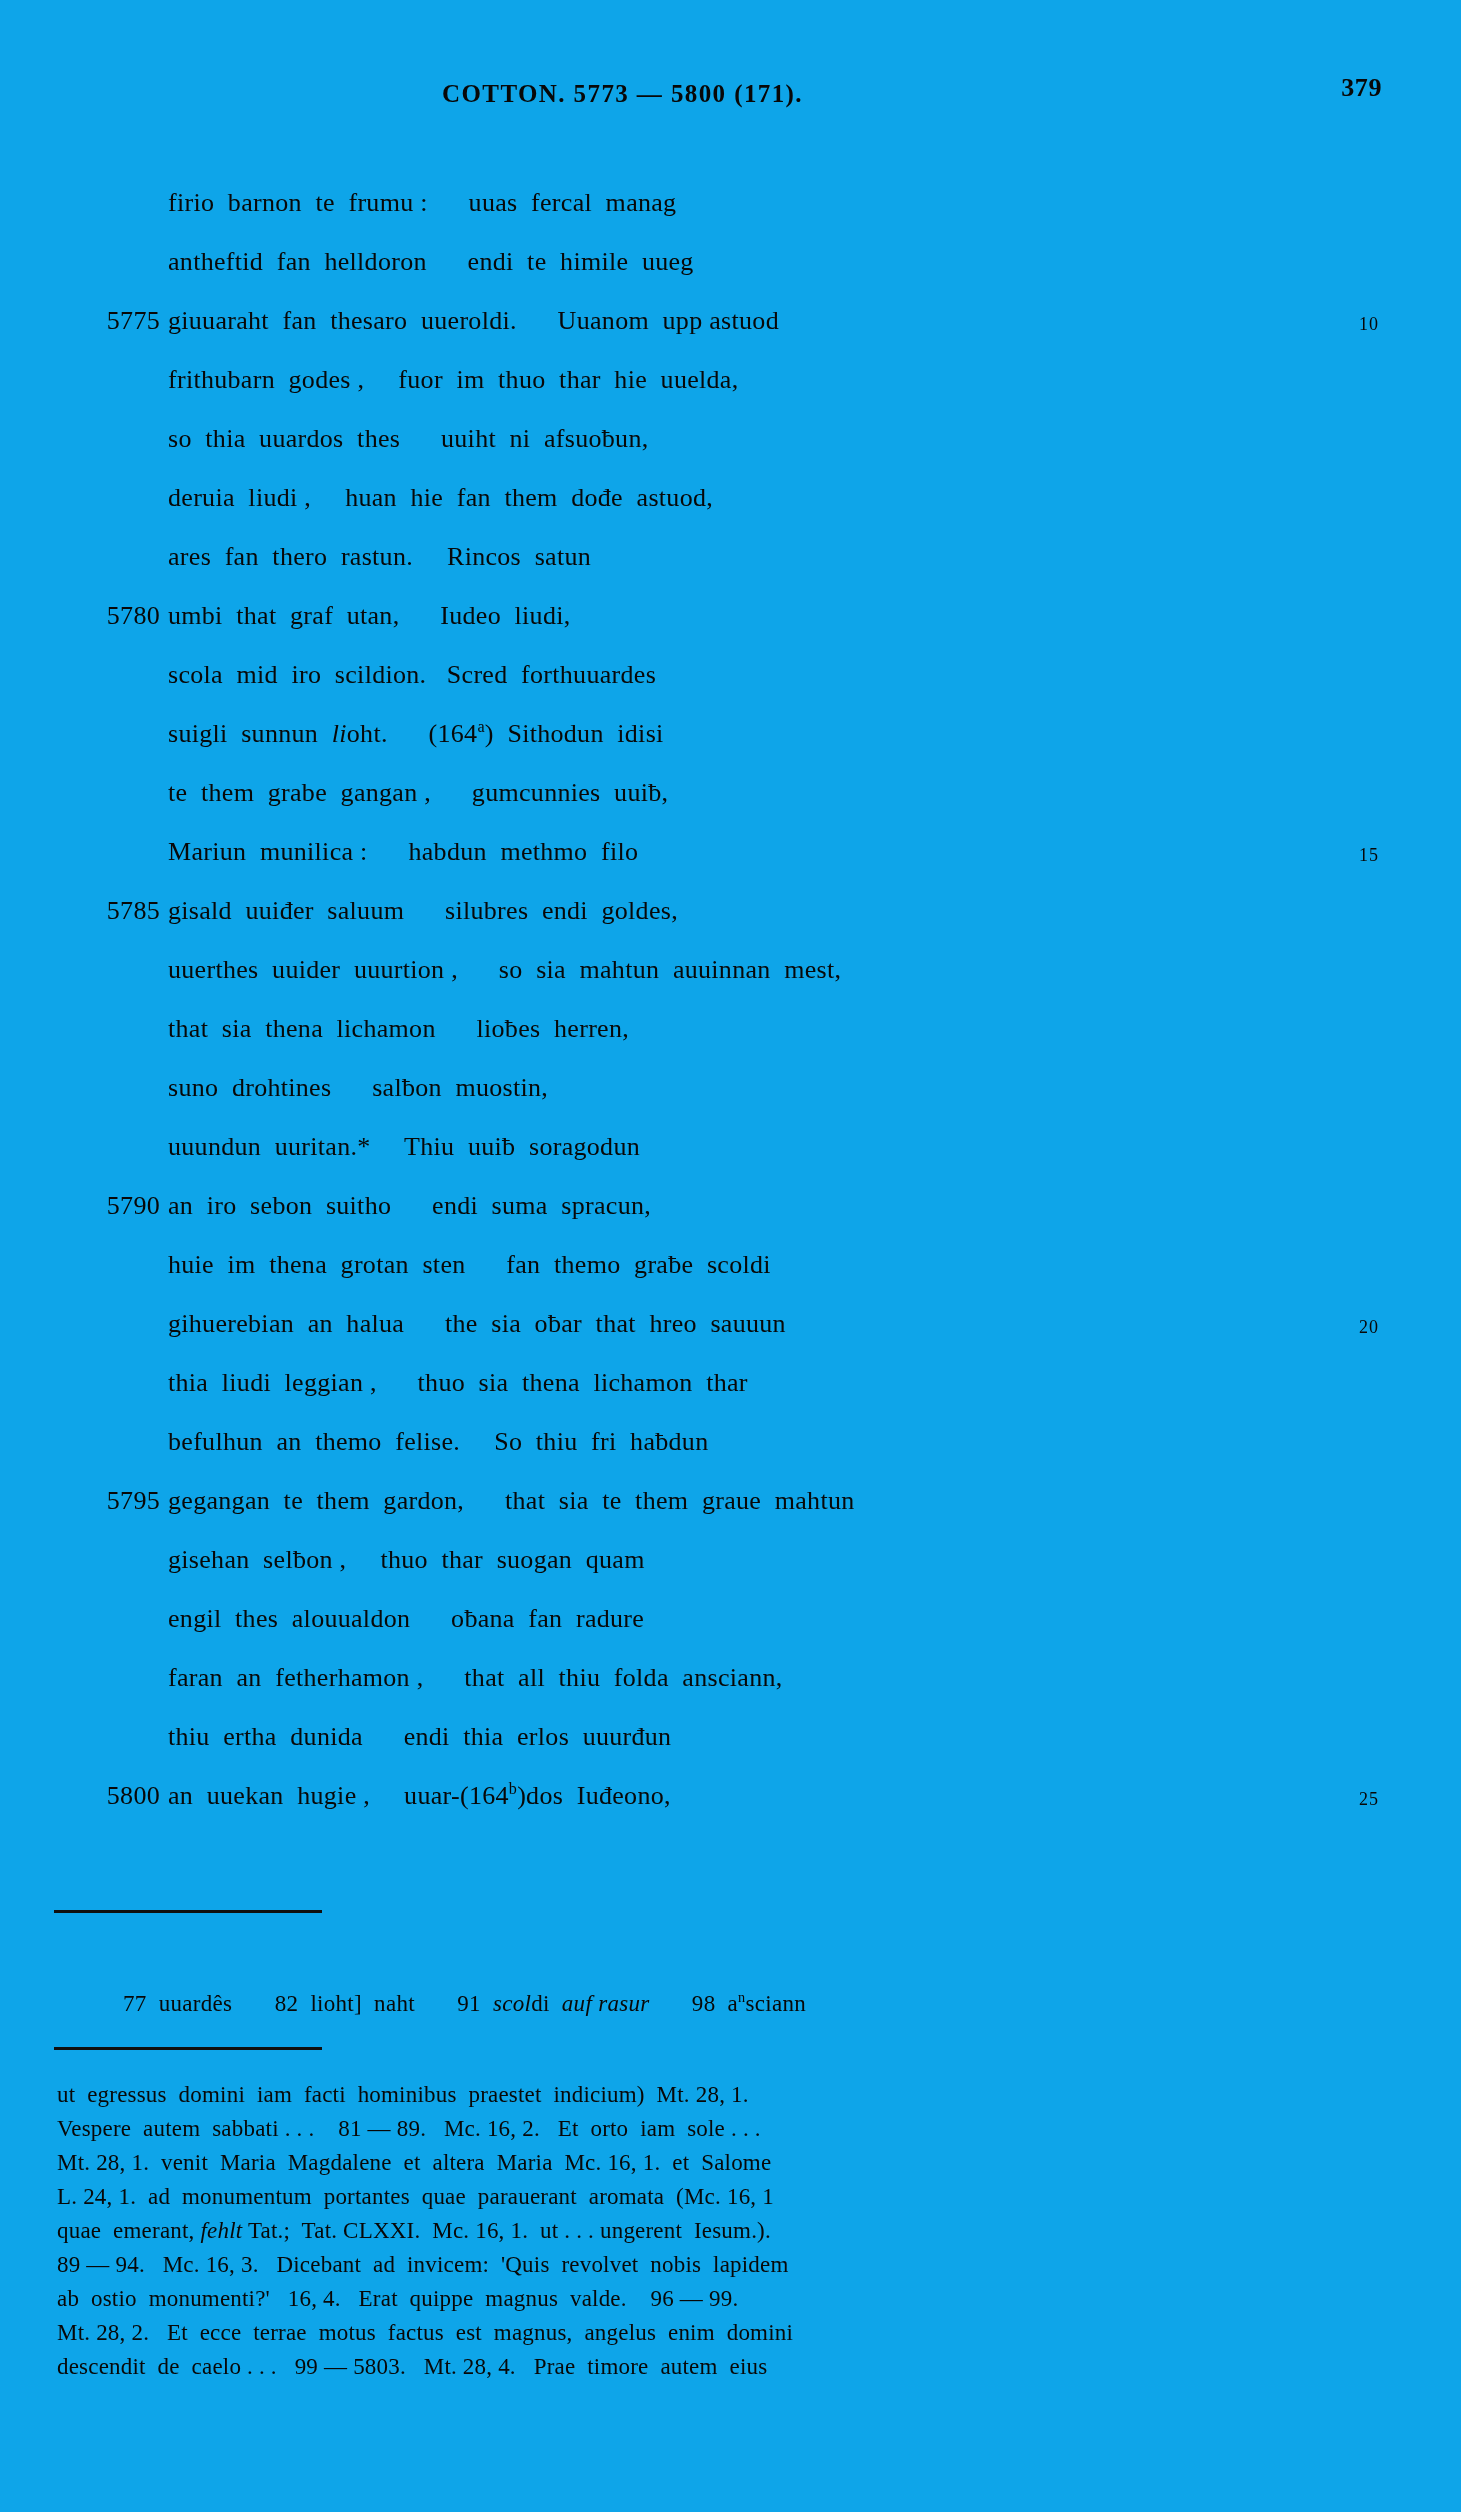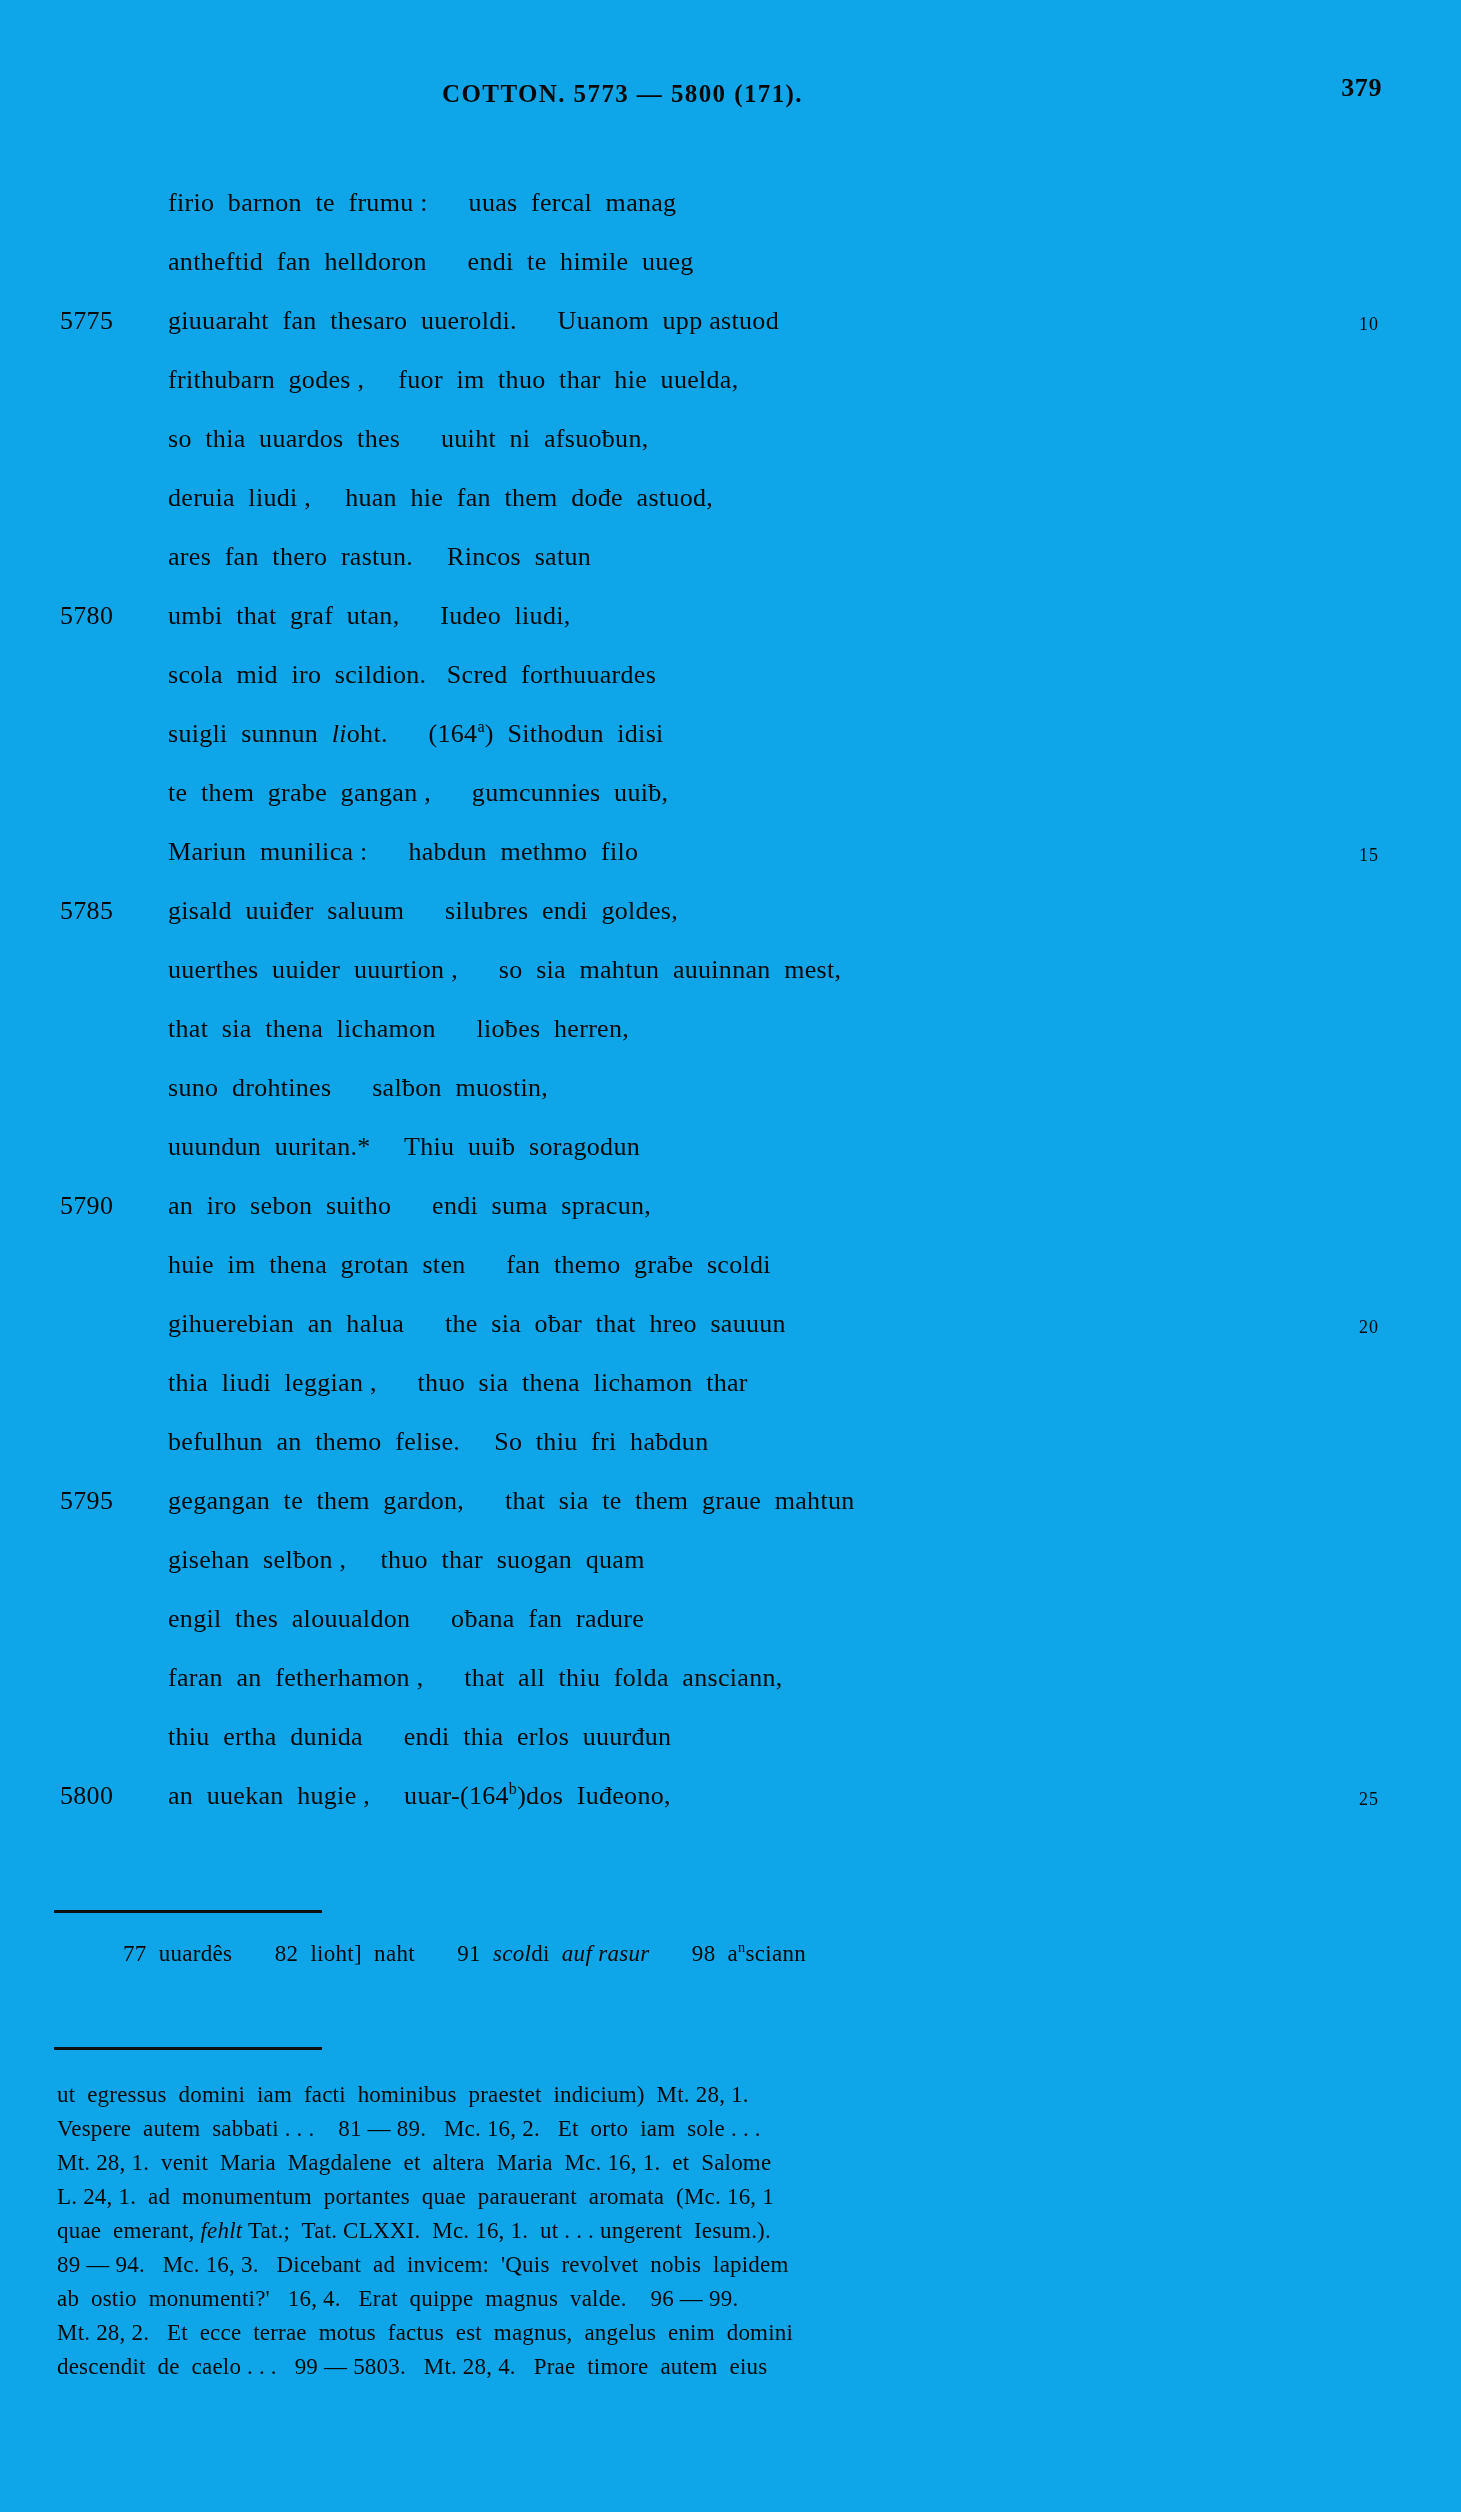--- a/index.html
+++ b/index.html
@@ -62,20 +62,21 @@
     position: relative;
     height: 59px;
     width: 1183px;
     padding-left: 10px;
   }
   .vnum {
     position: absolute;
     left: 60px;
     top: 4.6px;
     width: 100px;
+    text-align: right;
     font-size: 26px;
     letter-spacing: 0.3px;
   }
   .vtext {
     position: absolute;
     left: 168px;
     top: 4.6px;
     font-size: 26px;
     letter-spacing: 0.3px;
     white-space: pre;
@@ -97,21 +98,21 @@
     background: #101010;
     width: 268px;
   }
   .rule-apparatus { top: 1910px; }
   .rule-latin { top: 2047px; }
 
   
   .apparatus {
     position: absolute;
     left: 0;
-    top: 1941px;
+    top: 1991px;
     width: 1270px;
     height: 51px;
   }
   .app-line {
     position: absolute;
     left: 123px;
     top: 0;
     font-size: 23px;
     letter-spacing: 0.3px;
     white-space: pre;

